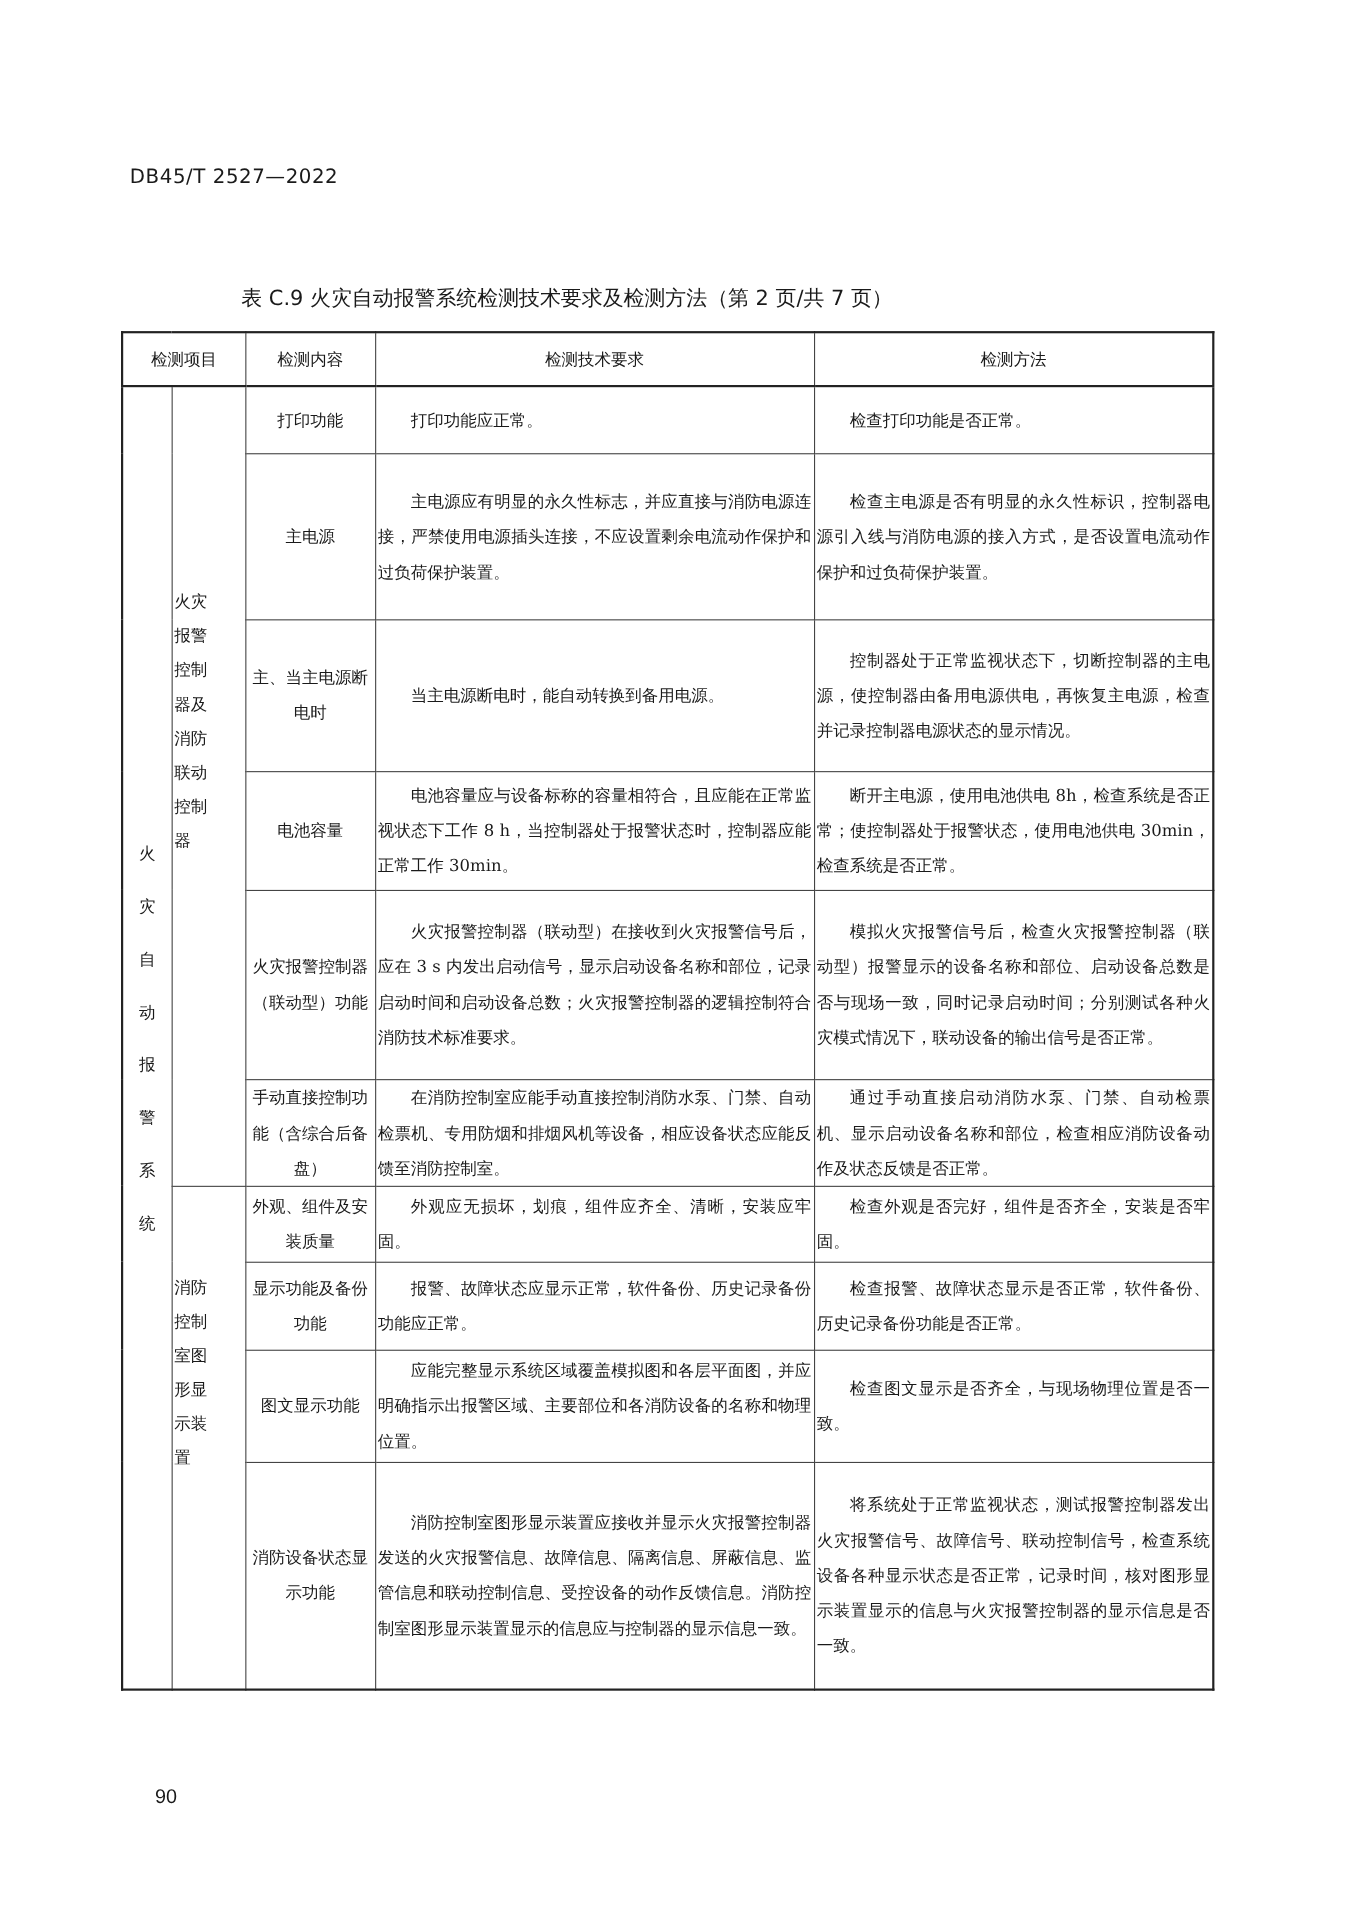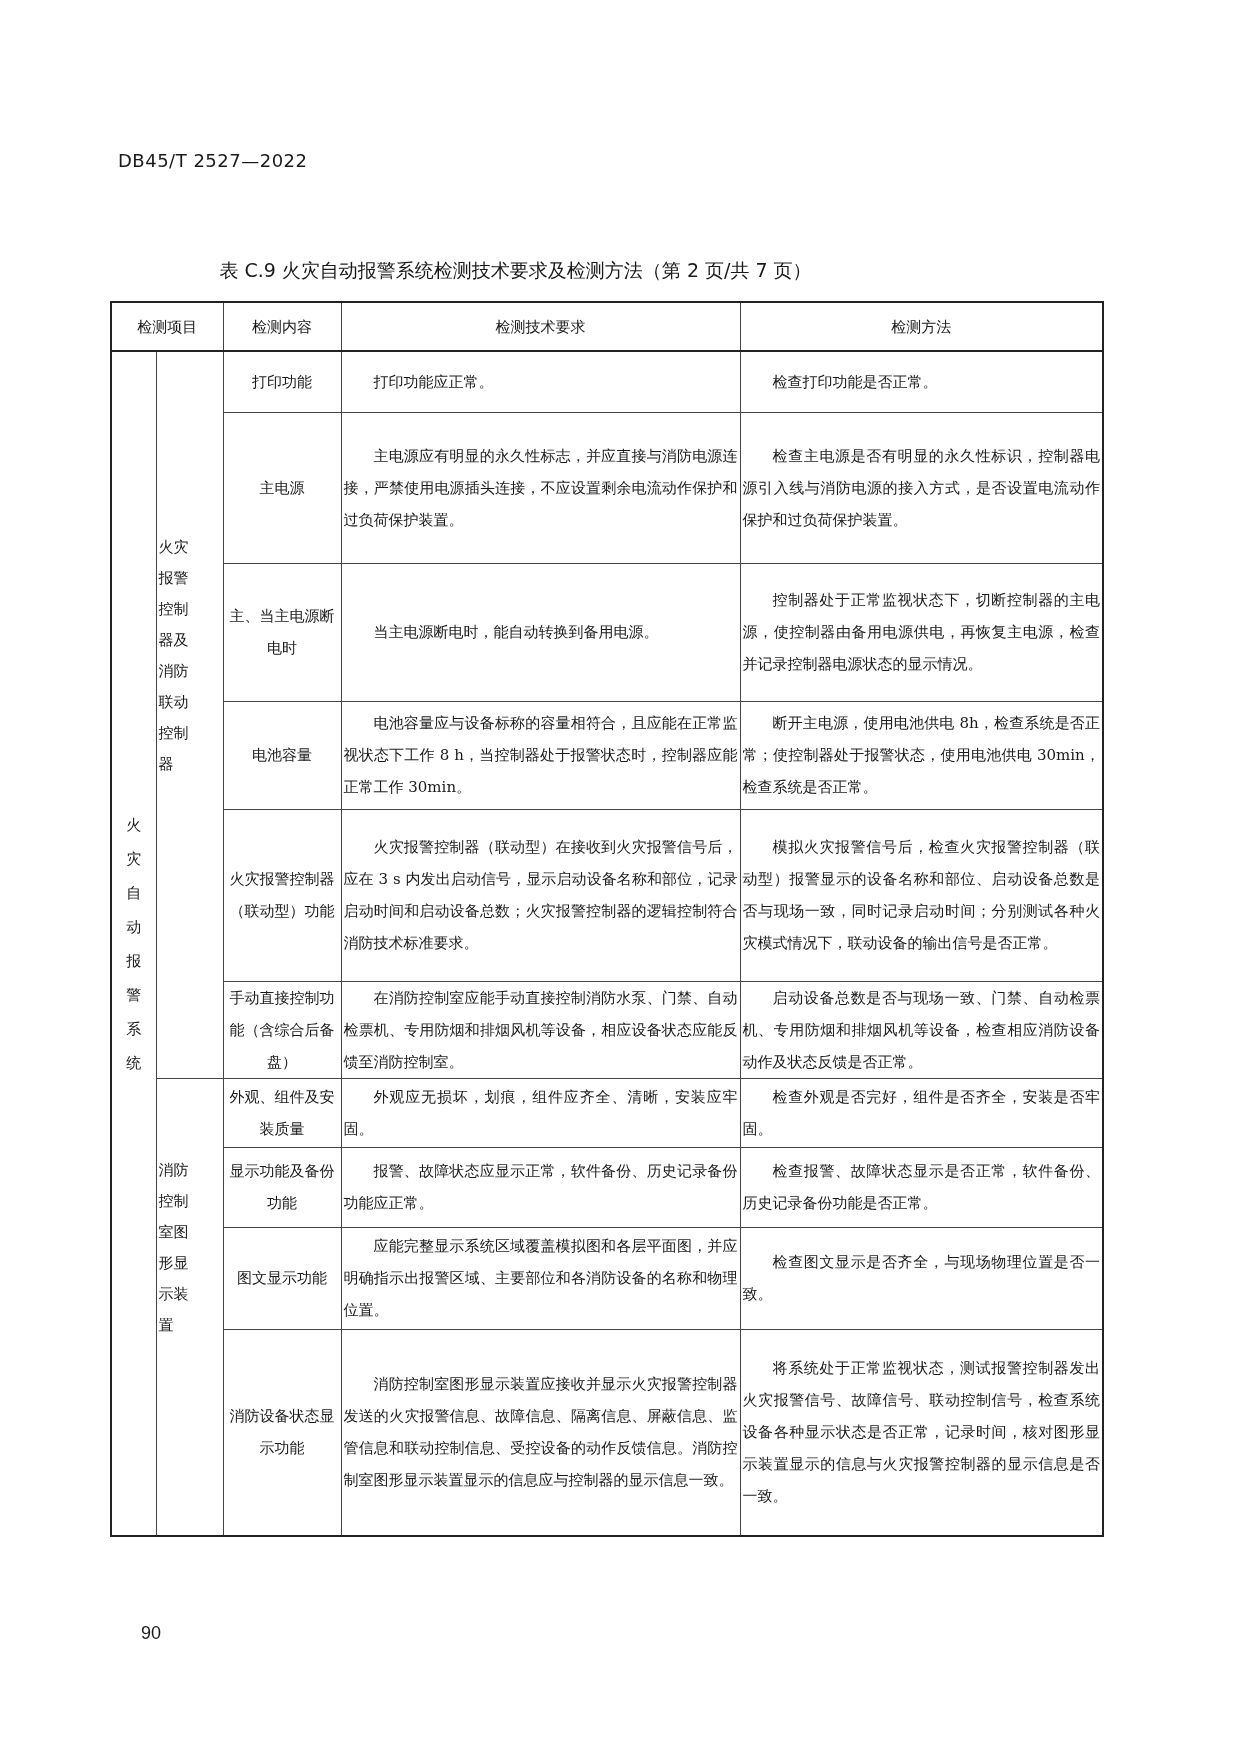--- a/index.html
+++ b/index.html
@@ -9,21 +9,21 @@
   .page-number { position: absolute; left: 141px; top: 1623px; font-family: Liberation Sans, sans-serif; font-size: 18px; }
 
   table.spec { position: absolute; left: 110px; top: 301px; width: 992px; border-collapse: collapse; table-layout: fixed; border: 2.5px solid #222; font-size: 15px; line-height: 32px; }
   table.spec td, table.spec th { border: 1.2px solid #444; padding: 0 2px; vertical-align: middle; word-break: break-all; }
   table.spec th { font-family: "DejaVu Sans", "Liberation Sans", sans-serif; font-weight: normal; height: 47px; text-align: center; border-bottom: 2.5px solid #222; }
   td.center { text-align: center; }
   td.text { text-align: justify; }
   td.text .p { text-indent: 2em; }
   td.method .p { text-indent: 2em; }
   td.vcat { text-align: center; padding: 0 8px; }
-  td.vcat span { display: inline-block; width: 1em; line-height: 34px; }
+  td.vcat span { display: inline-block; width: 1em; line-height: 48px; }
   td.subcat { text-align: left; padding: 0 4px; }
   td.subcat span { display: inline-block; width: 2.2em; line-height: 31px; }
 </style>
 </head>
 <body>
 
 <div class="doc-id">DB45/T 2527—2022</div>
 <div class="table-title">表 C.9   火灾自动报警系统检测技术要求及检测方法（第 2 页/共 7 页）</div>
 
 <table class="spec">
@@ -90,21 +90,21 @@
       <td class="text method">
           <div class="p">模拟火灾报警信号后，检查火灾报警控制器（联动型）报警显示的设备名称和部位、启动设备总数是否与现场一致，同时记录启动时间；分别测试各种火灾模式情况下，联动设备的输出信号是否正常。</div>
         </td>
     </tr>
     <tr style="height:97px">
       <td class="center">手动直接控制功能（含综合后备盘）</td>
       <td class="text">
           <div class="p">在消防控制室应能手动直接控制消防水泵、门禁、自动检票机、专用防烟和排烟风机等设备，相应设备状态应能反馈至消防控制室。</div>
         </td>
       <td class="text method">
-          <div class="p">启动设备总数是否与现场一致、门禁、自动检票机、专用防烟和排烟风机等设备，检查相应消防设备动作及状态反馈是否正常。</div>
+          <div class="p">通过手动直接启动消防水泵、门禁、自动检票机、显示启动设备名称和部位，检查相应消防设备动作及状态反馈是否正常。</div>
         </td>
     </tr>
 
     <tr style="height:69px">
       <td rowspan="4" class="subcat" style="vertical-align:top;padding-top:76px;margin-left:30px;"><span>消防控制室图形显示装置</span></td>
       <td class="center">外观、组件及安装质量</td>
       <td class="text">
           <div class="p">外观应无损坏，划痕，组件应齐全、清晰，安装应牢固。</div>
         </td>
       <td class="text method">

